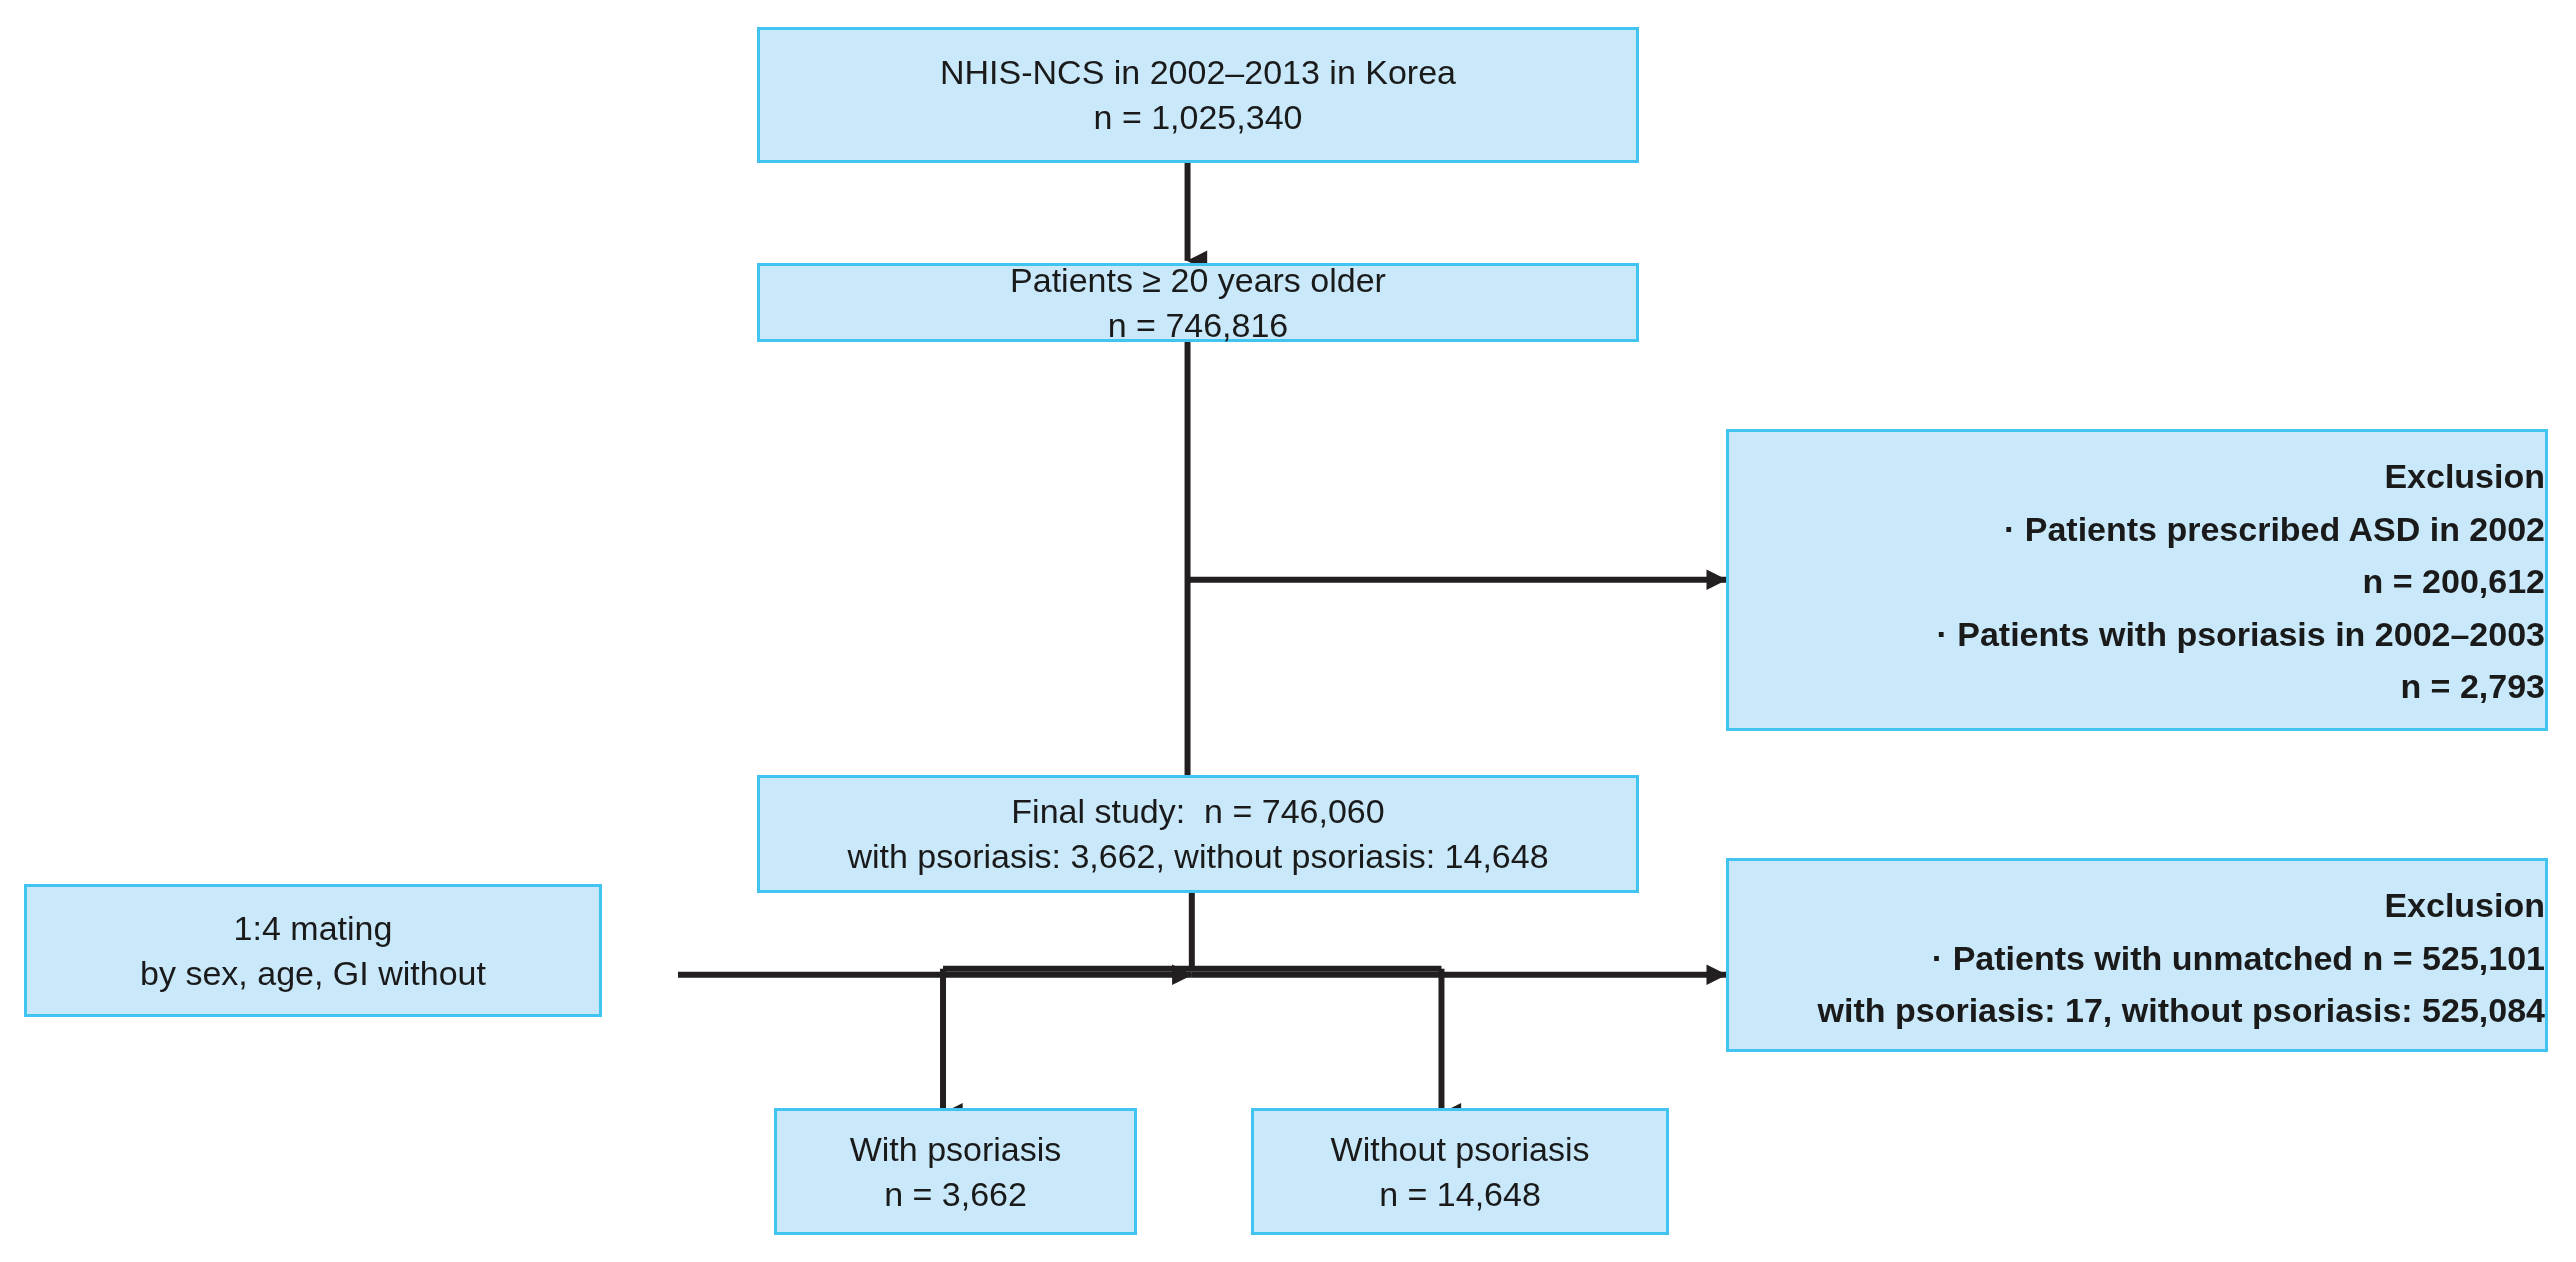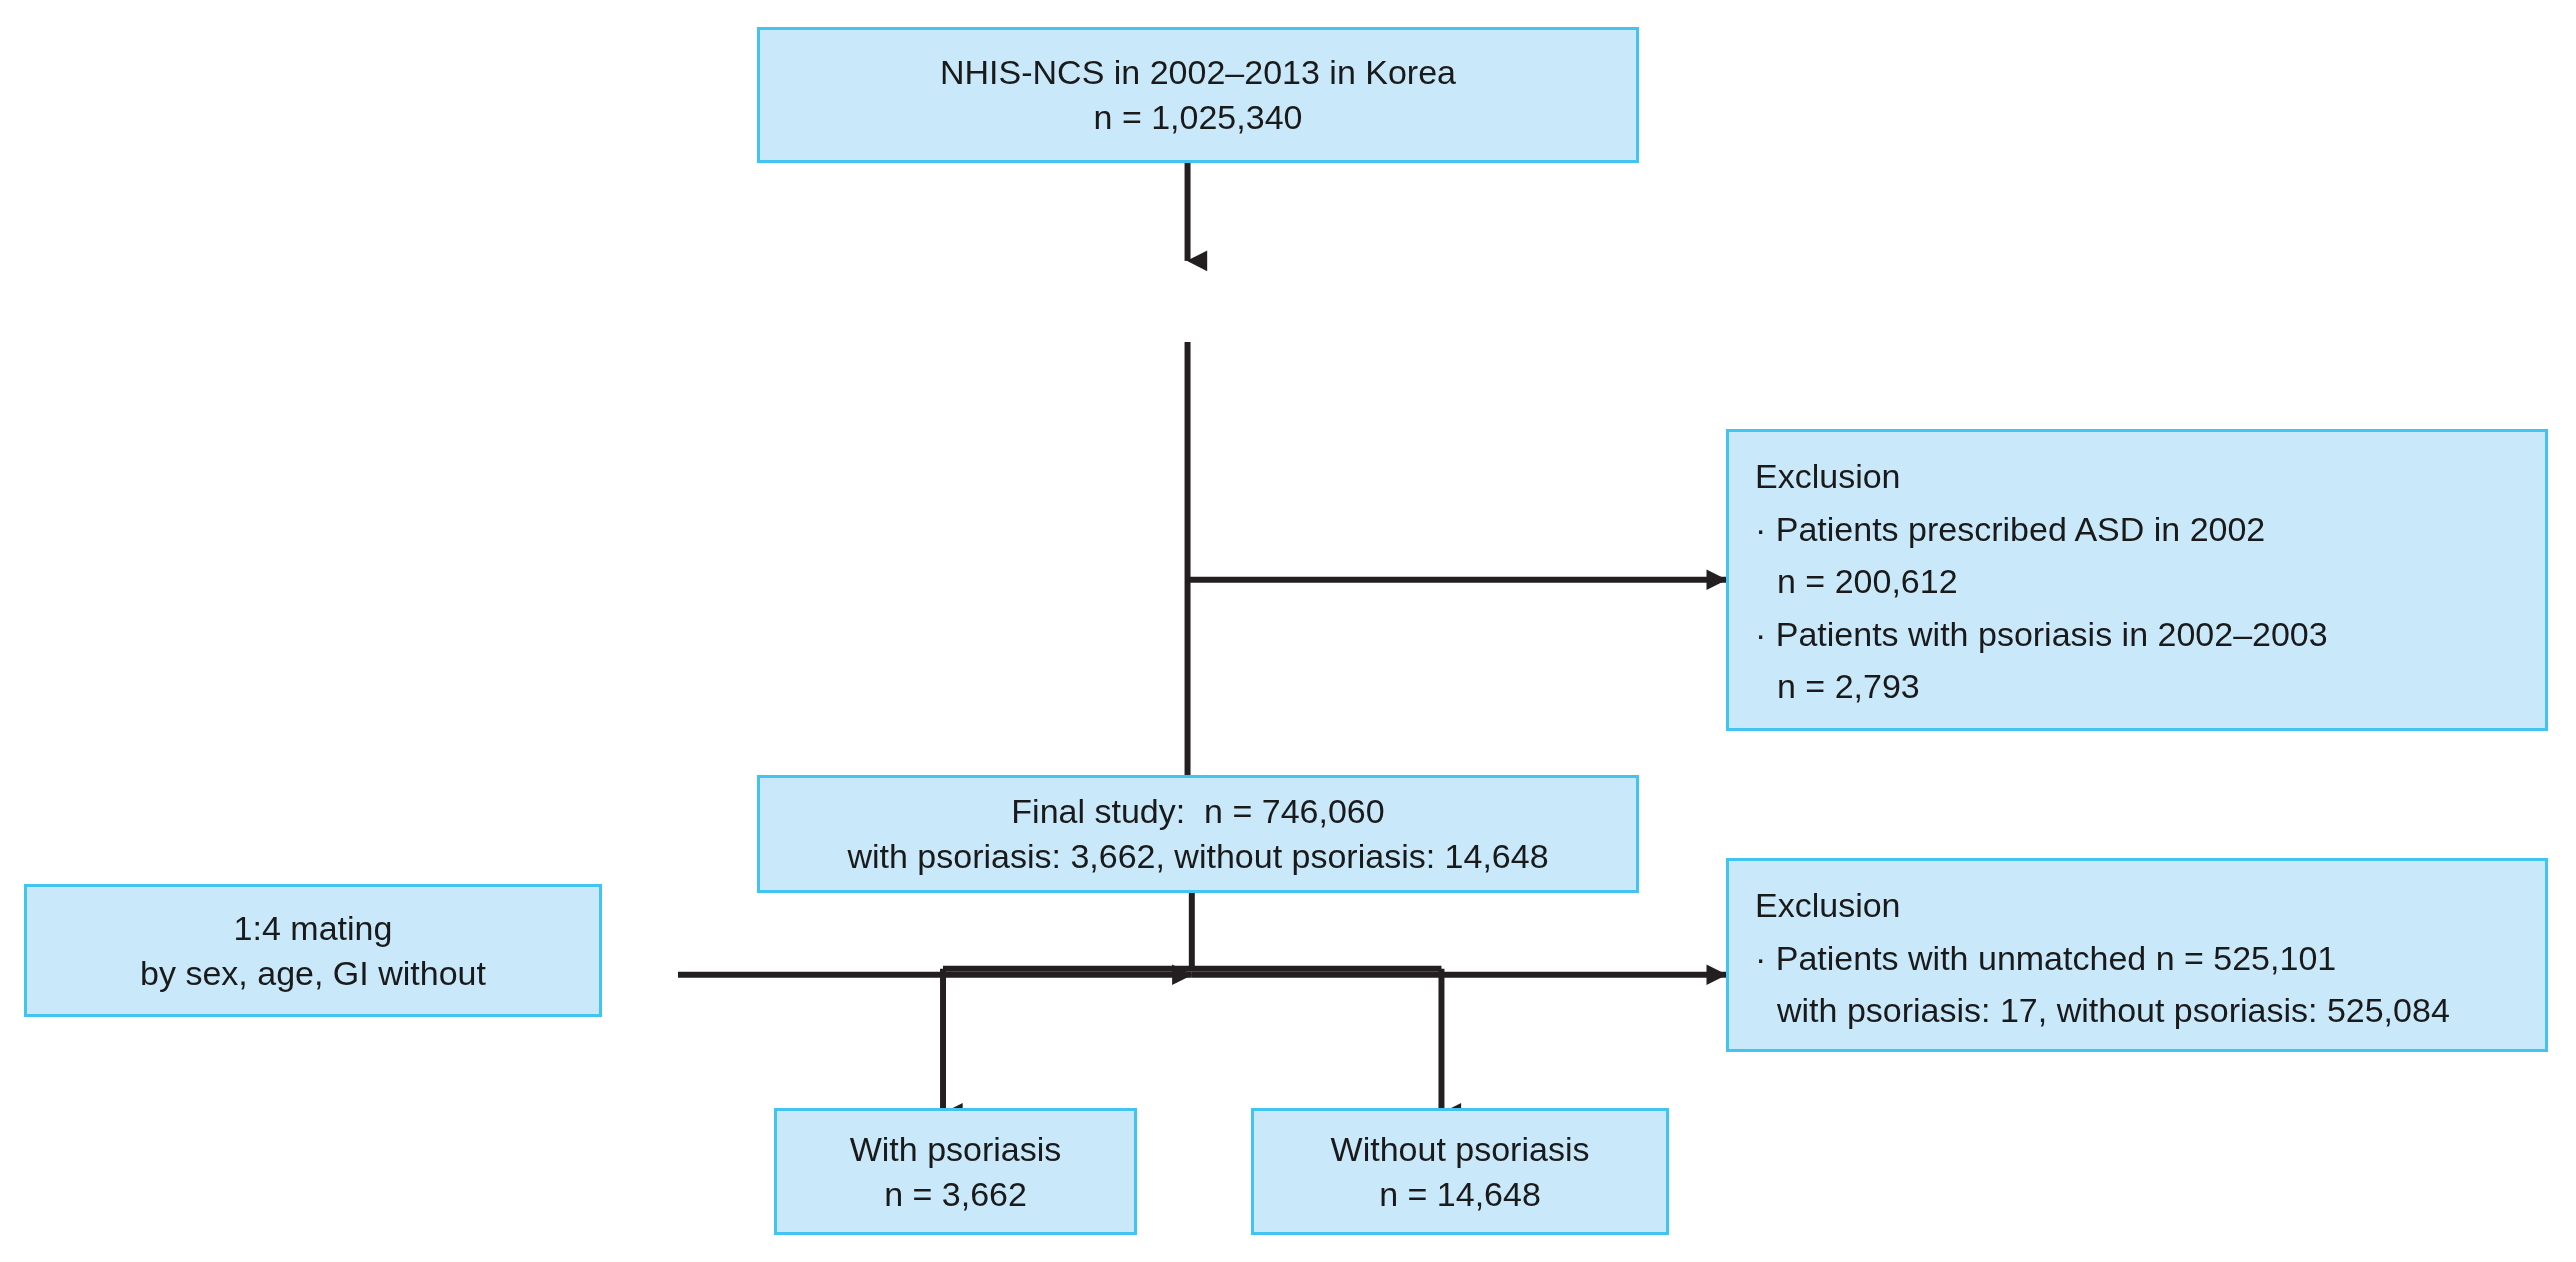--- a/index.html
+++ b/index.html
@@ -35,24 +35,25 @@
     color: #1a1a1a;
     font-size: 34px;
     line-height: 1.32;
     z-index: 2;
   }
   .node.centered {
     align-items: center;
     text-align: center;
   }
   .node.listbox {
-    align-items: flex-start;
+    align-items: flex-end;
     text-align: left;
     justify-content: flex-start;
     padding: 22px 0 0 26px;
+    font-weight: bold;
   }
   .node .line {
     white-space: pre;
     display: block;
   }
   .node.listbox .line.indent {
     padding-left: 22px;
   }
   .node.listbox .line {
     margin-bottom: 7.7px;
@@ -108,20 +109,24 @@
     <g>
       <line x1="1686" y1="1133" x2="1686" y2="1302" stroke="#231f20" stroke-width="7" marker-end="url(#arrowDown)"></line>
     </g>
   </svg>
 
   <div class="node centered" style="left:757px; top:26.5px; width:882px; height:136px;">
     <span class="line">NHIS-NCS in 2002–2013 in Korea</span>
     <span class="line">n = 1,025,340</span>
   </div>
 
+  <div class="node centered" style="left:757px; top:263px; width:882px; height:79px;">
+    <span class="line">Patients ≥ 20 years older</span>
+    <span class="line">n = 746,816</span>
+  </div>
 
   <div class="node listbox" style="left:1726px; top:429px; width:822px; height:302px;">
     <span class="line">Exclusion</span>
     <span class="line">· Patients prescribed ASD in 2002</span>
     <span class="line indent">n = 200,612</span>
     <span class="line">· Patients with psoriasis in 2002–2003</span>
     <span class="line indent">n = 2,793</span>
   </div>
 
   <div class="node centered" style="left:757px; top:775px; width:882px; height:118px;">

